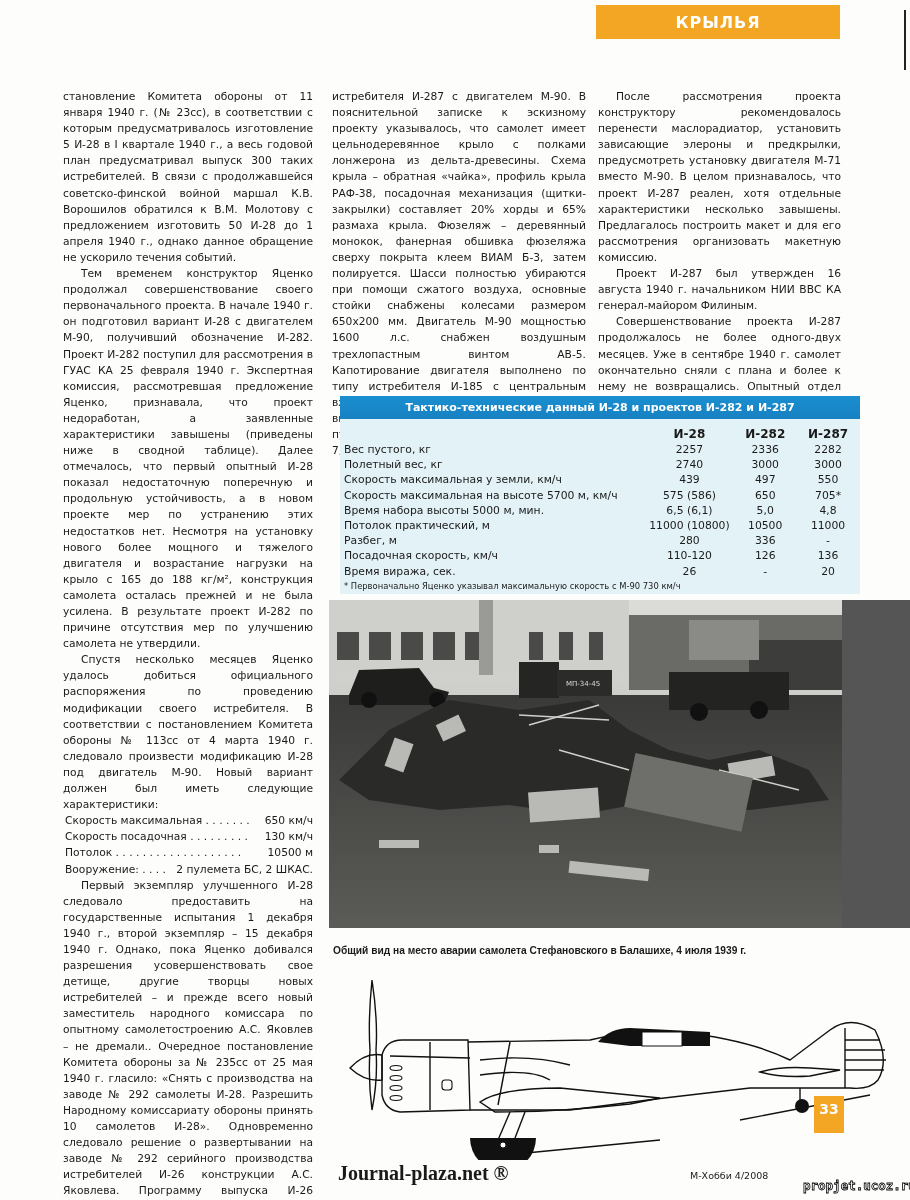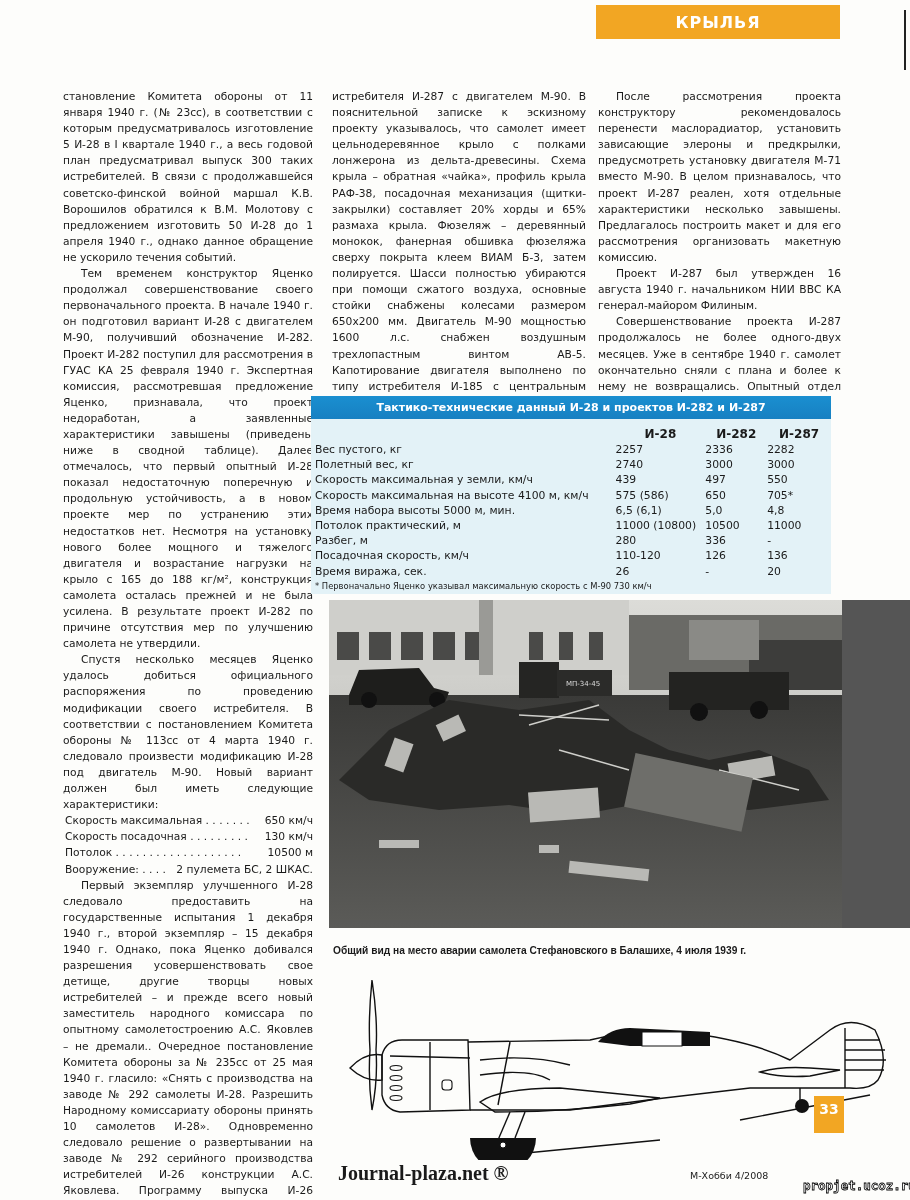--- a/index.html
+++ b/index.html
@@ -10,28 +10,28 @@
          display: flex; align-items: center; justify-content: center; }
   .edge-line { position: absolute; left: 904px; top: 10px; width: 2px; height: 60px; background: #222; }
   .col { position: absolute; font-size: 10.7px; line-height: 16.1px; text-align: justify; }
   .col p { margin: 0; text-indent: 0; }
   .col p.ind { text-indent: 18px; }
   .col1 { left: 63px; top: 89px; width: 250px; }
   .col2 { left: 332px; top: 89px; width: 254px; }
   .col3 { left: 598px; top: 89px; width: 243px; }
   .spec { display: flex; justify-content: space-between; padding-left: 2px; }
   .spec .lbl { white-space: nowrap; }
-  .table-box { position: absolute; left: 311px; top: 396px; width: 520px; height: 198px; background: #e3f2f7; }
+  .table-box { position: absolute; left: 340px; top: 396px; width: 520px; height: 198px; background: #e3f2f7; }
   .table-head { background: linear-gradient(#1a8fd0, #1780c2); color: #fff; font-weight: bold; font-size: 11px;
          height: 23px; display: flex; align-items: center; justify-content: center; }
   table.ttd { border-collapse: collapse; font-size: 10.8px; margin-left: 4px; margin-top: 6px; }
   table.ttd th { font-weight: bold; font-size: 12px; text-align: center; padding: 0; height: 17px; }
   table.ttd td { padding: 0; height: 15.2px; }
   table.ttd td.param { width: 302px; }
-  table.ttd td.v { }
+  table.ttd td.v { text-align: center; }
   .c1 { width: 90px; } .c2 { width: 62px; } .c3 { width: 64px; }
   .footnote { font-size: 8.4px; margin-left: 4px; margin-top: 2px; }
   .photo { position: absolute; left: 329px; top: 600px; width: 612px; height: 328px; background: #555; overflow: hidden; }
   .caption { position: absolute; left: 333px; top: 945px; font-size: 10.2px; font-weight: bold; font-family: "Liberation Sans", sans-serif; }
   .drawing { position: absolute; left: 330px; top: 970px; width: 570px; height: 190px; }
   .watermark { position: absolute; left: 338px; top: 1162px; font-family: "Liberation Serif", serif; font-weight: bold; font-size: 20px; }
   .magazine { position: absolute; left: 690px; top: 1170px; font-size: 9.5px; }
   .pageno { position: absolute; left: 814px; top: 1096px; width: 30px; height: 37px; background: #f2a623; color: #fff;
          font-weight: bold; font-size: 14px; text-align: center; line-height: 26px; }
   .site { position: absolute; left: 803px; top: 1178px; font-family: "DejaVu Sans Mono", monospace; font-weight: bold; font-size: 12.5px;
@@ -103,21 +103,21 @@
           <td class="v c2">3000</td>
           <td class="v c3">3000</td>
         </tr>
         <tr>
           <td class="param">Скорость максимальная у земли, км/ч</td>
           <td class="v c1">439</td>
           <td class="v c2">497</td>
           <td class="v c3">550</td>
         </tr>
         <tr>
-          <td class="param">Скорость максимальная на высоте 4100 м, км/ч</td>
+          <td class="param">Скорость максимальная на высоте 5700 м, км/ч</td>
           <td class="v c1">575 (586)</td>
           <td class="v c2">650</td>
           <td class="v c3">705*</td>
         </tr>
         <tr>
           <td class="param">Время набора высоты 5000 м, мин.</td>
           <td class="v c1">6,5 (6,1)</td>
           <td class="v c2">5,0</td>
           <td class="v c3">4,8</td>
         </tr>

